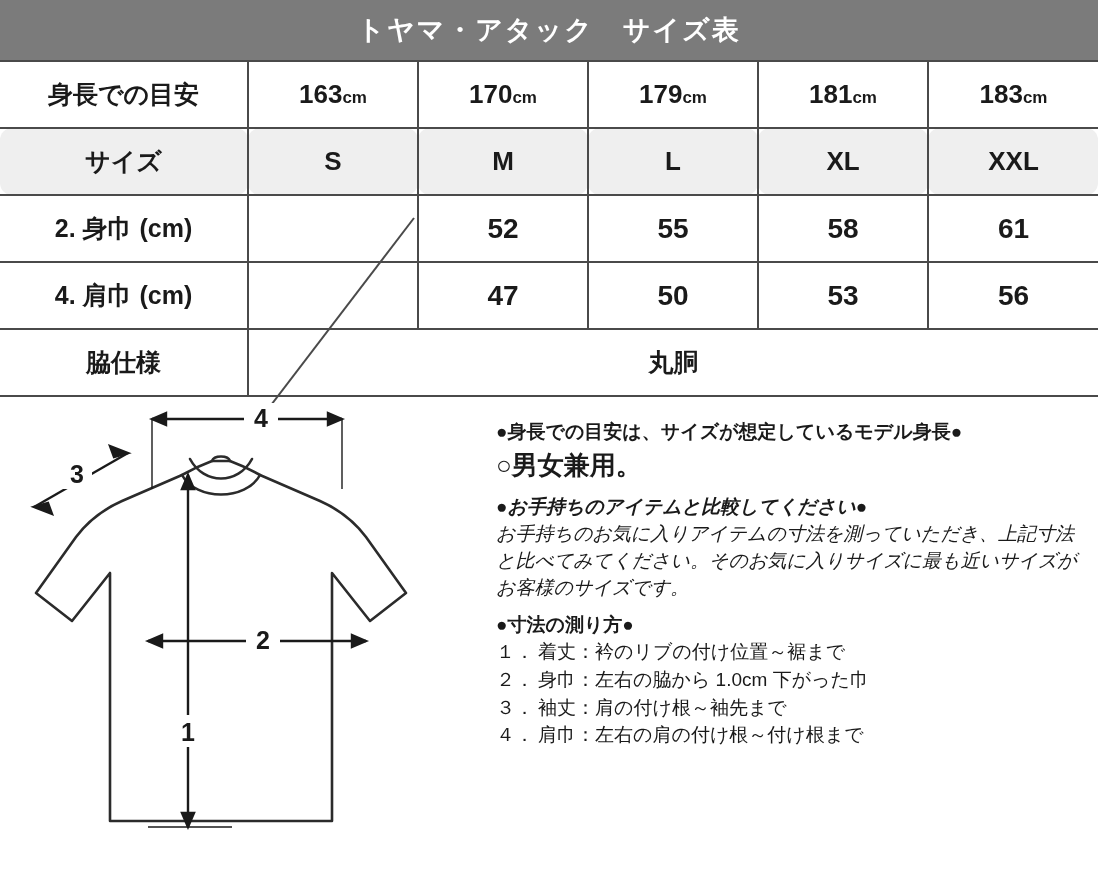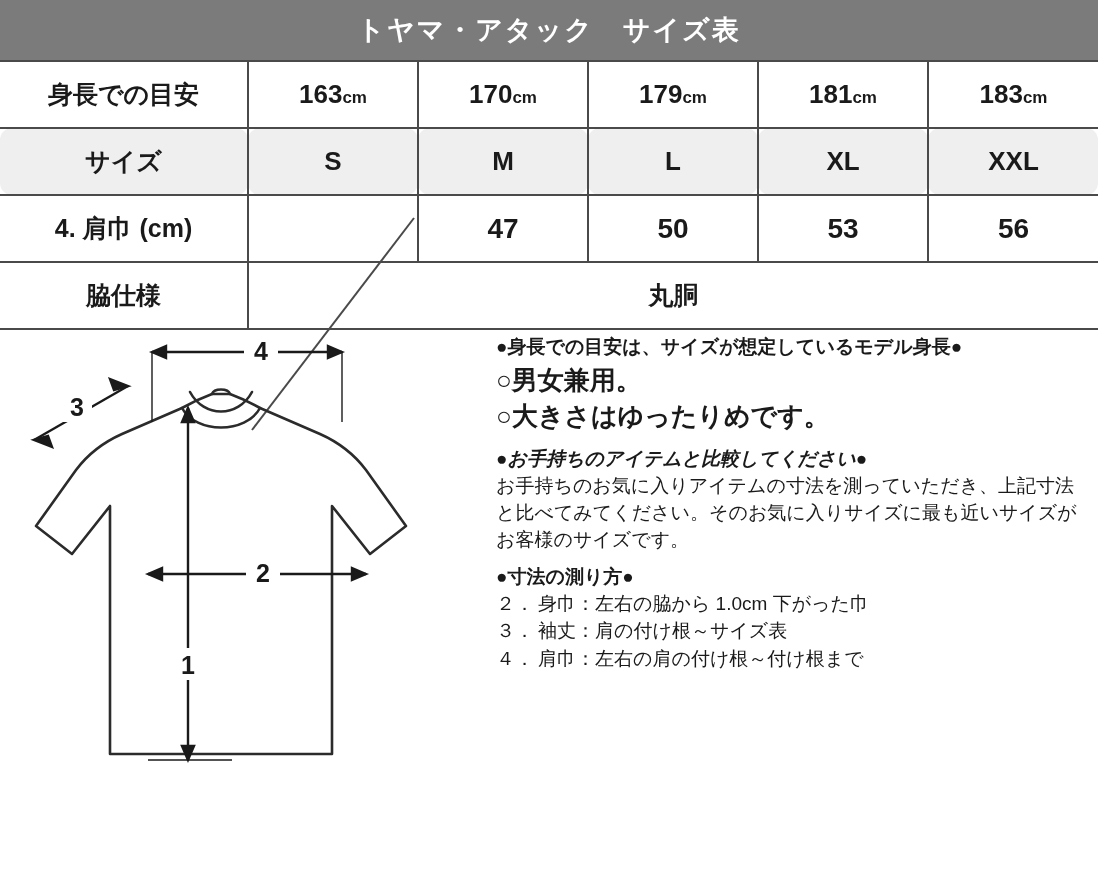--- a/index.html
+++ b/index.html
@@ -80,30 +80,30 @@
   .diagram {
     position: absolute;
     left: 0;
     top: 0;
     width: 488px;
     height: 443px;
   }
   .notes {
     position: absolute;
     left: 496px;
-    top: 4px;
+    top: 22px;
     width: 596px;
     height: 437px;
     font-size: 20px;
     line-height: 1.32;
   }
   .notes .hd { font-size: 19px; font-weight: 700; margin: 0 0 4px 0; }
   .notes .big { font-size: 26px; font-weight: 700; margin: 2px 0 2px 0; }
   .notes .hd2 { font-size: 19px; font-weight: 700; margin: 12px 0 2px 0; font-style: italic; }
-  .notes .para { font-size: 19px; line-height: 1.42; margin: 0; }
+  .notes .para { font-size: 19px; line-height: 1.42; margin: 0; font-style: italic; }
   .notes .hd3 { font-size: 19px; font-weight: 700; margin: 10px 0 1px 0; }
   .notes .mlist { margin: 0; font-size: 19px; line-height: 1.45; }
   .notes .mlist div { white-space: nowrap; }
   .notes .caution { font-size: 19px; margin-top: 14px; white-space: nowrap; }
   .ml-ind { display: inline-block; width: 42px; }
 </style>
 </head>
 <body>
 
 <div class="sheet">
@@ -143,20 +143,28 @@
         </tr>
         <tr class="row-h2">
           <td class="hdr-label">サイズ</td>
           <td>S</td>
           <td>M</td>
           <td>L</td>
           <td>XL</td>
           <td>XXL</td>
         </tr>
 
+        <tr class="row-d">
+          <td class="lbl-cell">2. 身巾 (cm)</td>
+          <td class="empty-diag"></td>
+          <td>52</td>
+          <td>55</td>
+          <td>58</td>
+          <td>61</td>
+        </tr>
         <tr class="row-d">
           <td class="lbl-cell">4. 肩巾 (cm)</td>
           <td class="empty-diag"></td>
           <td>47</td>
           <td>50</td>
           <td>53</td>
           <td>56</td>
         </tr>
 
         <tr class="row-spec">
@@ -226,32 +234,34 @@
         <polygon points="188,430 182,416 194,416"></polygon>
         <rect x="172" y="318" width="32" height="32" fill="#ffffff" stroke="none"></rect>
         <text x="188" y="344" font-size="25" text-anchor="middle" stroke="none">1</text>
         <line x1="148" y1="430" x2="232" y2="430" stroke-width="1.6"></line>
       </g>
     </svg>
 
     <div class="notes">
       <p class="hd">●身長での目安は、サイズが想定しているモデル身長●</p>
       <p class="big">○男女兼用。</p>
-      <p class="big">○大きさはゆったりめです。</p>
 
       <p class="hd2">●お手持ちのアイテムと比較してください●</p>
       <p class="para">お手持ちのお気に入りアイテムの寸法を測っていただき、上記寸法と比べてみてください。そのお気に入りサイズに最も近いサイズがお客様のサイズです。</p>
 
       <p class="hd3">●寸法の測り方●</p>
       <div class="mlist">
         <div>
+          <span class="ml-ind">１．</span><span>着丈：衿のリブの付け位置～裾まで</span>
+        </div>
+        <div>
           <span class="ml-ind">２．</span><span>身巾：左右の脇から 1.0cm 下がった巾</span>
         </div>
         <div>
-          <span class="ml-ind">３．</span><span>袖丈：肩の付け根～サイズ表</span>
+          <span class="ml-ind">３．</span><span>袖丈：肩の付け根～袖先まで</span>
         </div>
         <div>
           <span class="ml-ind">４．</span><span>肩巾：左右の肩の付け根～付け根まで</span>
         </div>
       </div>
 
     </div>
   </div>
 </div>
 

